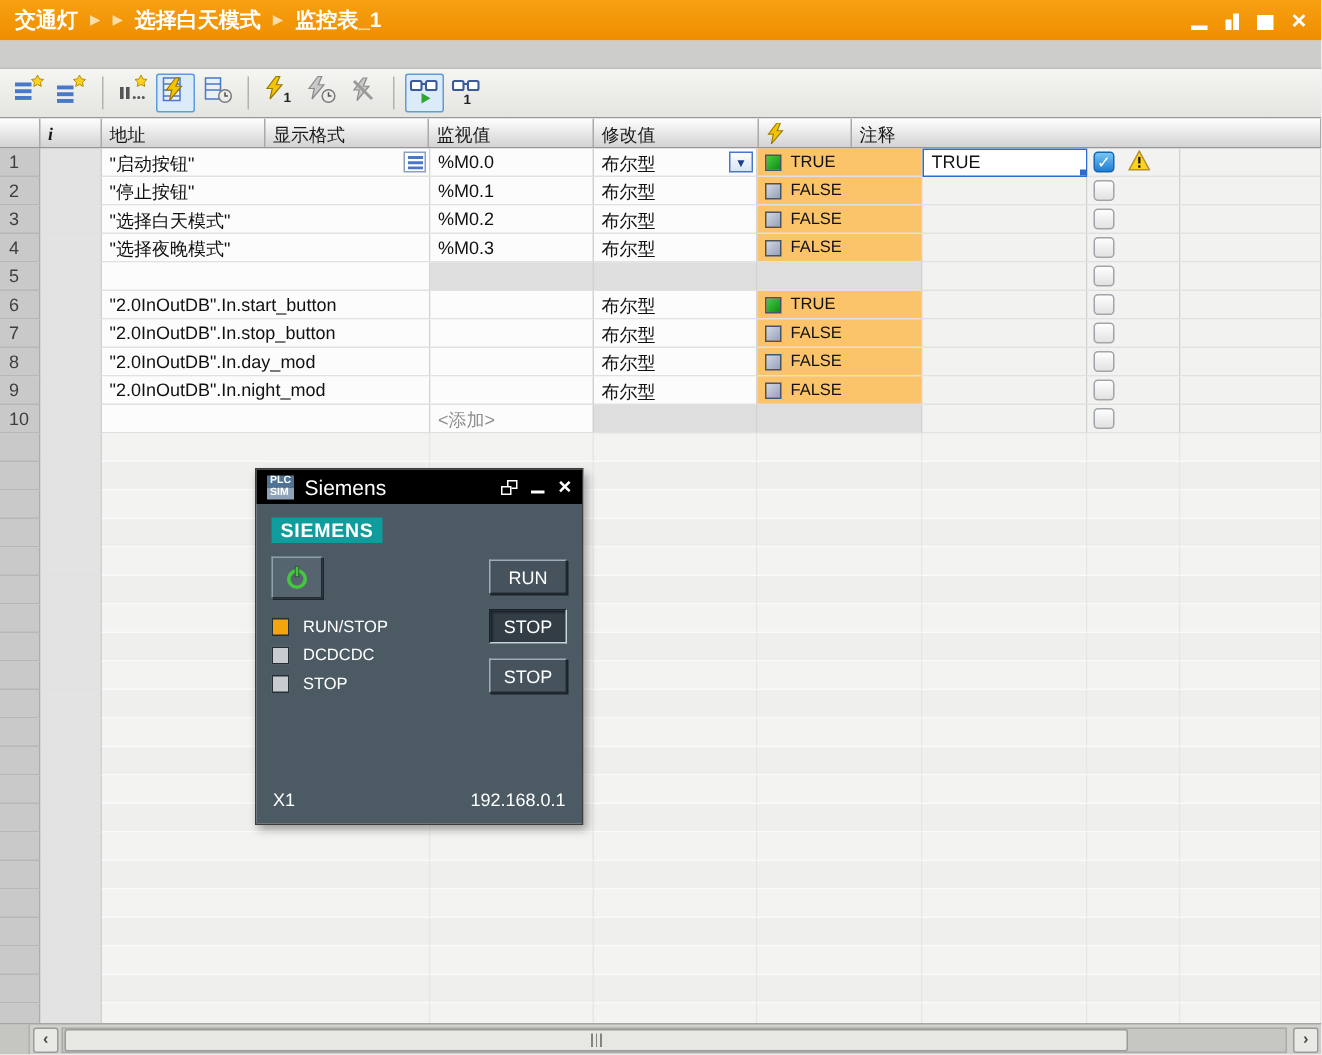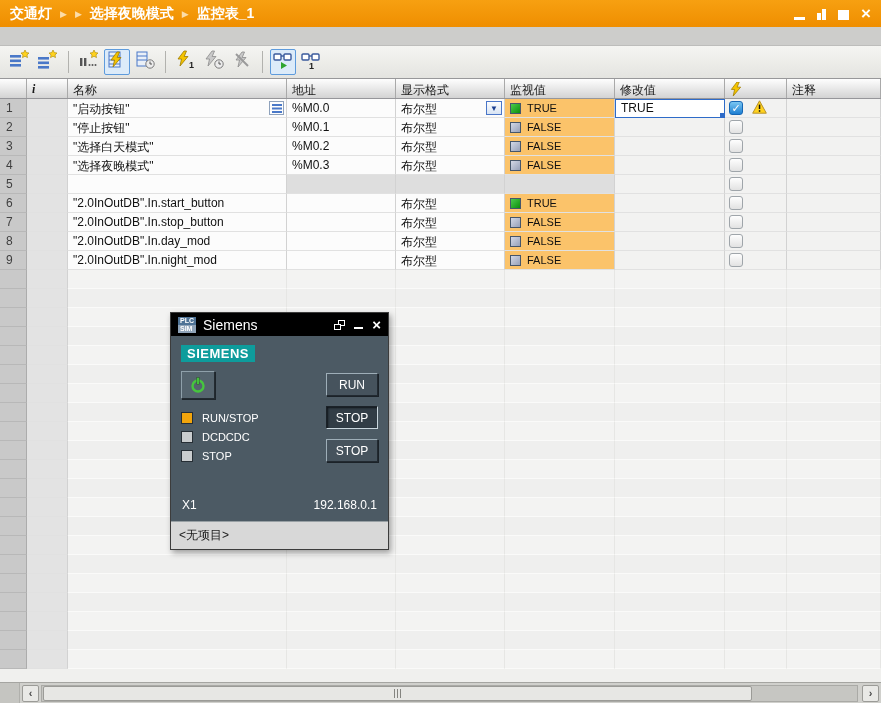--- a/index.html
+++ b/index.html
@@ -116,21 +116,21 @@
 </head>
 <body>
 
 <div class="app">
 
   <div class="titlebar">
     <div class="crumbs">
       <span>交通灯</span>
       <span class="crumb-sep">▶</span>
       <span class="crumb-sep">▶</span>
-      <span>选择夜晚模式</span>
+      <span>选择白天模式</span>
       <span class="crumb-sep">▶</span>
       <span>监控表_1</span>
     </div>
     <div class="win-controls">
       <span class="wc wc-min">
           <i></i>
         </span>
       <span class="wc wc-float">
           <i class="a"></i>
           <i class="b"></i>
@@ -223,21 +223,20 @@
             <path d="M8 6 h3" stroke="#3A5A9C" stroke-width="1.4"></path>
             <text x="8" y="19" font-size="9" font-weight="bold" fill="#222">1</text>
           </svg></span>
       </div>
     </div>
 
   <div class="table-area">
     <div class="thead">
       <div class="hcell c-num"></div>
       <div class="hcell c-info"><span>i</span></div>
-      <div class="hcell c-name">名称</div>
       <div class="hcell c-addr">地址</div>
       <div class="hcell c-fmt">显示格式</div>
       <div class="hcell c-mon">监视值</div>
       <div class="hcell c-mod">修改值</div>
       <div class="hcell c-flash"><svg width="12" height="14" viewBox="0 0 12 15">
             <path d="M7 0 L1 8 H4.5 L3 15 L11 5.5 H7.2 L9.5 0 Z" fill="#F5C400" stroke="#9C7A00" stroke-width="0.8"></path>
           </svg></div>
       <div class="hcell c-cmt">注释</div>
     </div>
     <div id="tbody">
@@ -396,20 +395,35 @@
         <div class="trow">
           <div class="cell c-num">9</div>
           <div class="cell c-info"></div>
           <div class="cell c-name white">"2.0InOutDB".In.night_mod</div>
           <div class="cell c-addr white"></div>
           <div class="cell c-fmt white">布尔型</div>
           <div class="cell c-mon mon-val">
             <span class="bsq"></span>
             <span class="mon-text">FALSE</span>
           </div>
+          <div class="cell c-mod lightbg"></div>
+          <div class="cell c-flash lightbg" style="padding: 0px;">
+            <span class="flash-wrap">
+              <span class="cb"></span>
+            </span>
+          </div>
+          <div class="cell c-cmt lightbg"></div>
+        </div>
+        <div class="trow">
+          <div class="cell c-num">10</div>
+          <div class="cell c-info"></div>
+          <div class="cell c-name white"></div>
+          <div class="cell c-addr white placeholder">&lt;添加&gt;</div>
+          <div class="cell c-fmt gray"></div>
+          <div class="cell c-mon gray"></div>
           <div class="cell c-mod lightbg"></div>
           <div class="cell c-flash lightbg" style="padding: 0px;">
             <span class="flash-wrap">
               <span class="cb"></span>
             </span>
           </div>
           <div class="cell c-cmt lightbg"></div>
         </div>
         <div class="trow">
           <div class="cell c-num"></div>
@@ -690,23 +704,20 @@
             <div class="ps-btn">RUN</div>
             <div class="ps-btn pressed">STOP</div>
             <div class="ps-btn">STOP</div>
           </div>
       </div>
       <div class="ps-foot">
         <span>X1</span>
         <span>192.168.0.1</span>
       </div>
     </div>
-    <div class="ps-status">
-      <span>&lt;无项目&gt;</span>
-    </div>
   </div>
 
   <div class="hscroll">
     <div class="sb-corner"></div>
     <div class="sbtn">‹</div>
     <div class="strack">
       <div class="sthumb">
           <span class="grip"></span>
         </div>
     </div>

